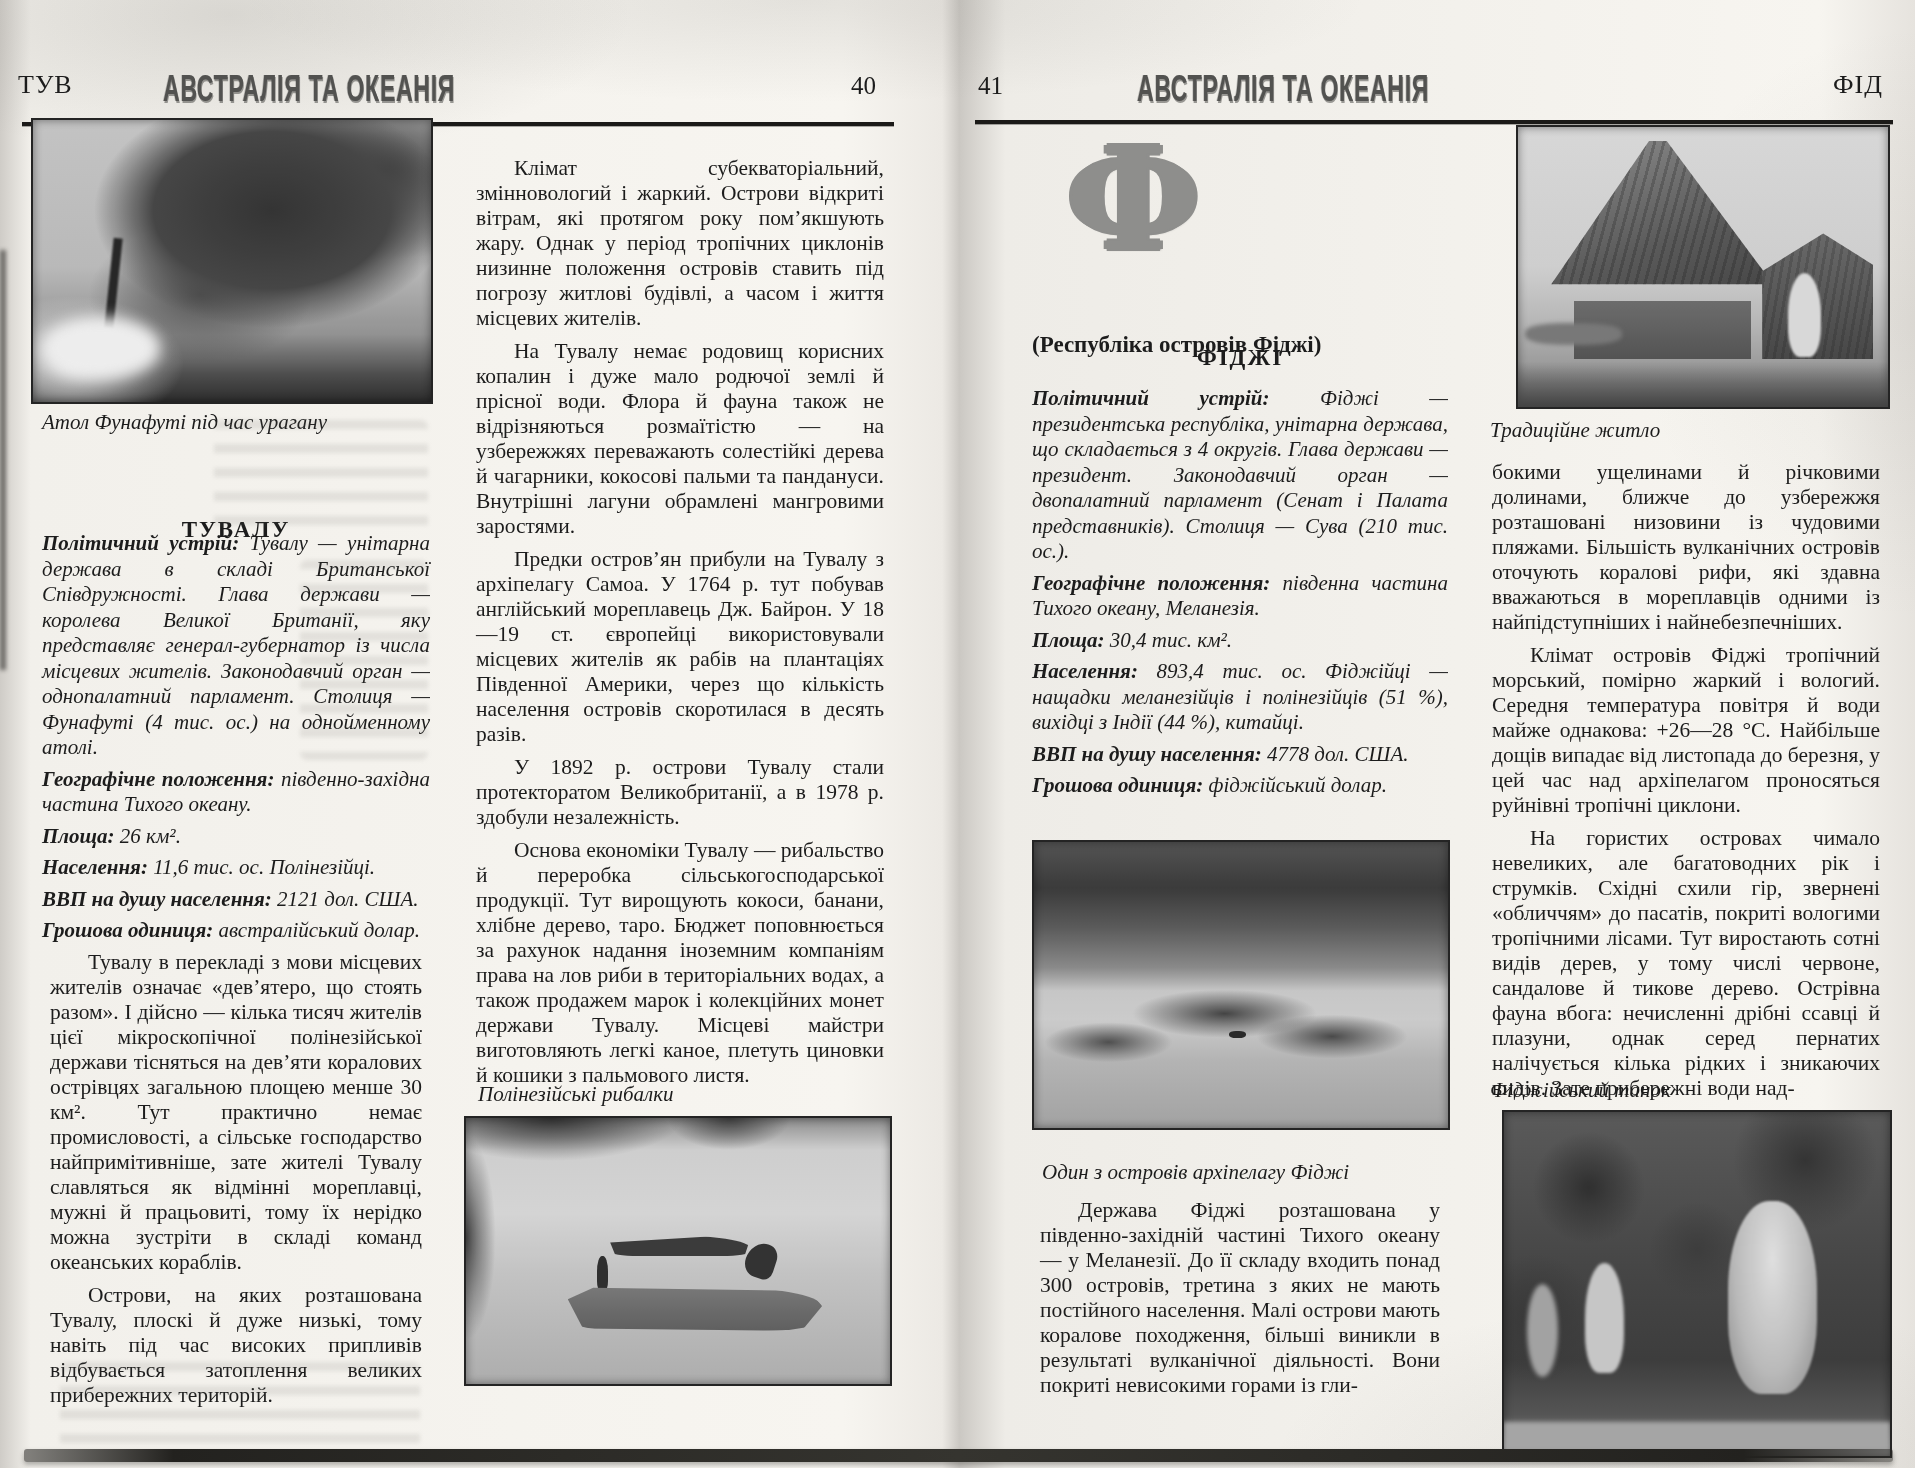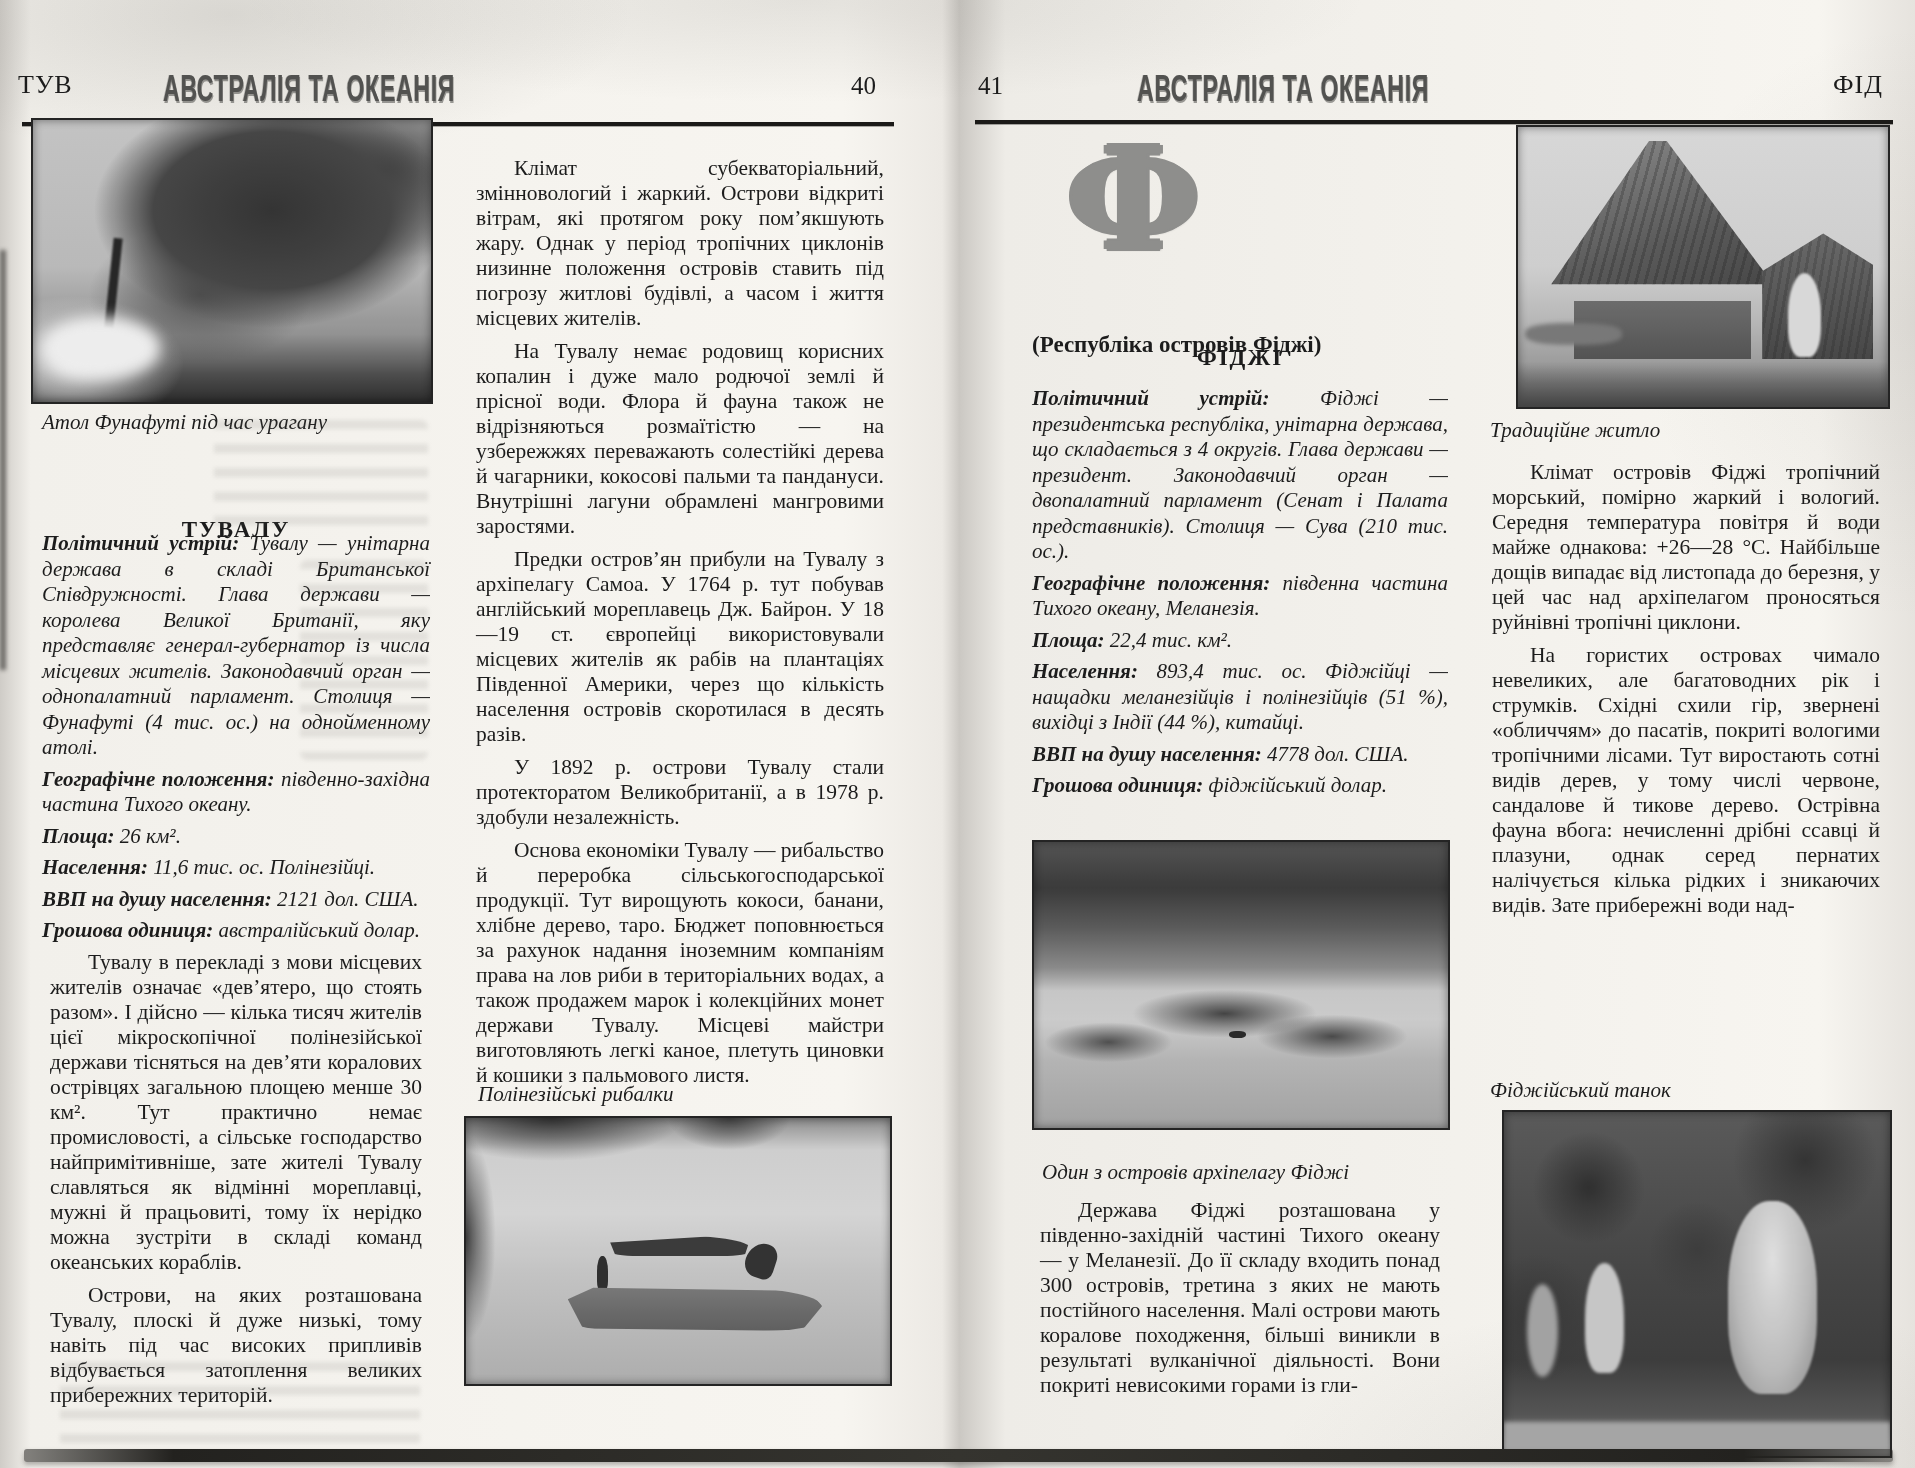--- a/index.html
+++ b/index.html
@@ -165,21 +165,21 @@
   </div>
 
   <div class="dropcap" style="left:1066px;top:128px;">Ф</div>
 
   <div class="country-title" style="left:1032px;top:300px;width:416px;">ФІДЖІ</div>
   <div class="country-sub" style="left:1032px;top:332px;width:416px;">(Республіка островів Фіджі)</div>
 
   <div class="col facts" style="left:1032px;top:386px;width:416px;">
     <p><b>Політичний устрій:</b> <span>Фіджі — президентська республіка, унітарна держава, що складається з 4 округів. Глава держави — президент. Законодавчий орган — двопалатний парламент (Сенат і Палата представників). Столиця — Сува (210 тис. ос.).</span></p>
     <p><b>Географічне положення:</b> <span>південна частина Тихого океану, Меланезія.</span></p>
-    <p><b>Площа:</b> <span>22,4 тис. км².</span></p>
+    <p><b>Площа:</b> <span>30,4 тис. км².</span></p>
     <p><b>Населення:</b> <span>893,4 тис. ос. Фіджійці — нащадки меланезійців і полінезійців (51 %), вихідці з Індії (44 %), китайці.</span></p>
     <p><b>ВВП на душу населення:</b> <span>4778 дол. США.</span></p>
     <p><b>Грошова одиниця:</b> <span>фіджійський долар.</span></p>
   </div>
 
   <div class="photo photo-island" style="left:1034px;top:842px;width:414px;height:286px;">
     <div class="island-boat"></div>
   </div>
   <div class="caption" style="left:1042px;top:1142px;margin-top:18px;">Один з островів архіпелагу Фіджі</div>
 
@@ -191,20 +191,21 @@
     <div class="hut-roof"></div>
     <div class="hut-base"></div>
     <div class="hut-annex"></div>
     <div class="hut-figure"></div>
     <div class="hut-stones"></div>
     <div class="hut-ground"></div>
   </div>
   <div class="caption" style="left:1490px;top:418px;">Традиційне житло</div>
 
   <div class="col" style="left:1484px;top:452px;width:404px;">
+    <p class="body-p noindent">бокими ущелинами й річковими долинами, ближче до узбережжя розташовані низовини із чудовими пляжами. Більшість вулканічних островів оточують коралові рифи, які здавна вважаються в мореплавців одними із найпідступніших і найнебезпечніших.</p>
     <p class="body-p">Клімат островів Фіджі тропічний морський, помірно жаркий і вологий. Середня температура повітря й води майже однакова: +26—28 °С. Найбільше дощів випадає від листопада до березня, у цей час над архіпелагом проносяться руйнівні тропічні циклони.</p>
     <p class="body-p">На гористих островах чимало невеликих, але багатоводних рік і струмків. Східні схили гір, звернені «обличчям» до пасатів, покриті вологими тропічними лісами. Тут виростають сотні видів дерев, у тому числі червоне, сандалове й тикове дерево. Острівна фауна вбога: нечисленні дрібні ссавці й плазуни, однак серед пернатих налічується кілька рідких і зникаючих видів. Зате прибережні води над-</p>
   </div>
 
   <div class="caption" style="left:1490px;top:1078px;">Фіджійський танок</div>
   <div class="photo photo-dance" style="left:1504px;top:1112px;width:386px;height:344px;">
     <div class="dance-fig3"></div>
     <div class="dance-fig2"></div>
     <div class="dance-main"></div>
     <div class="dance-floor"></div>

